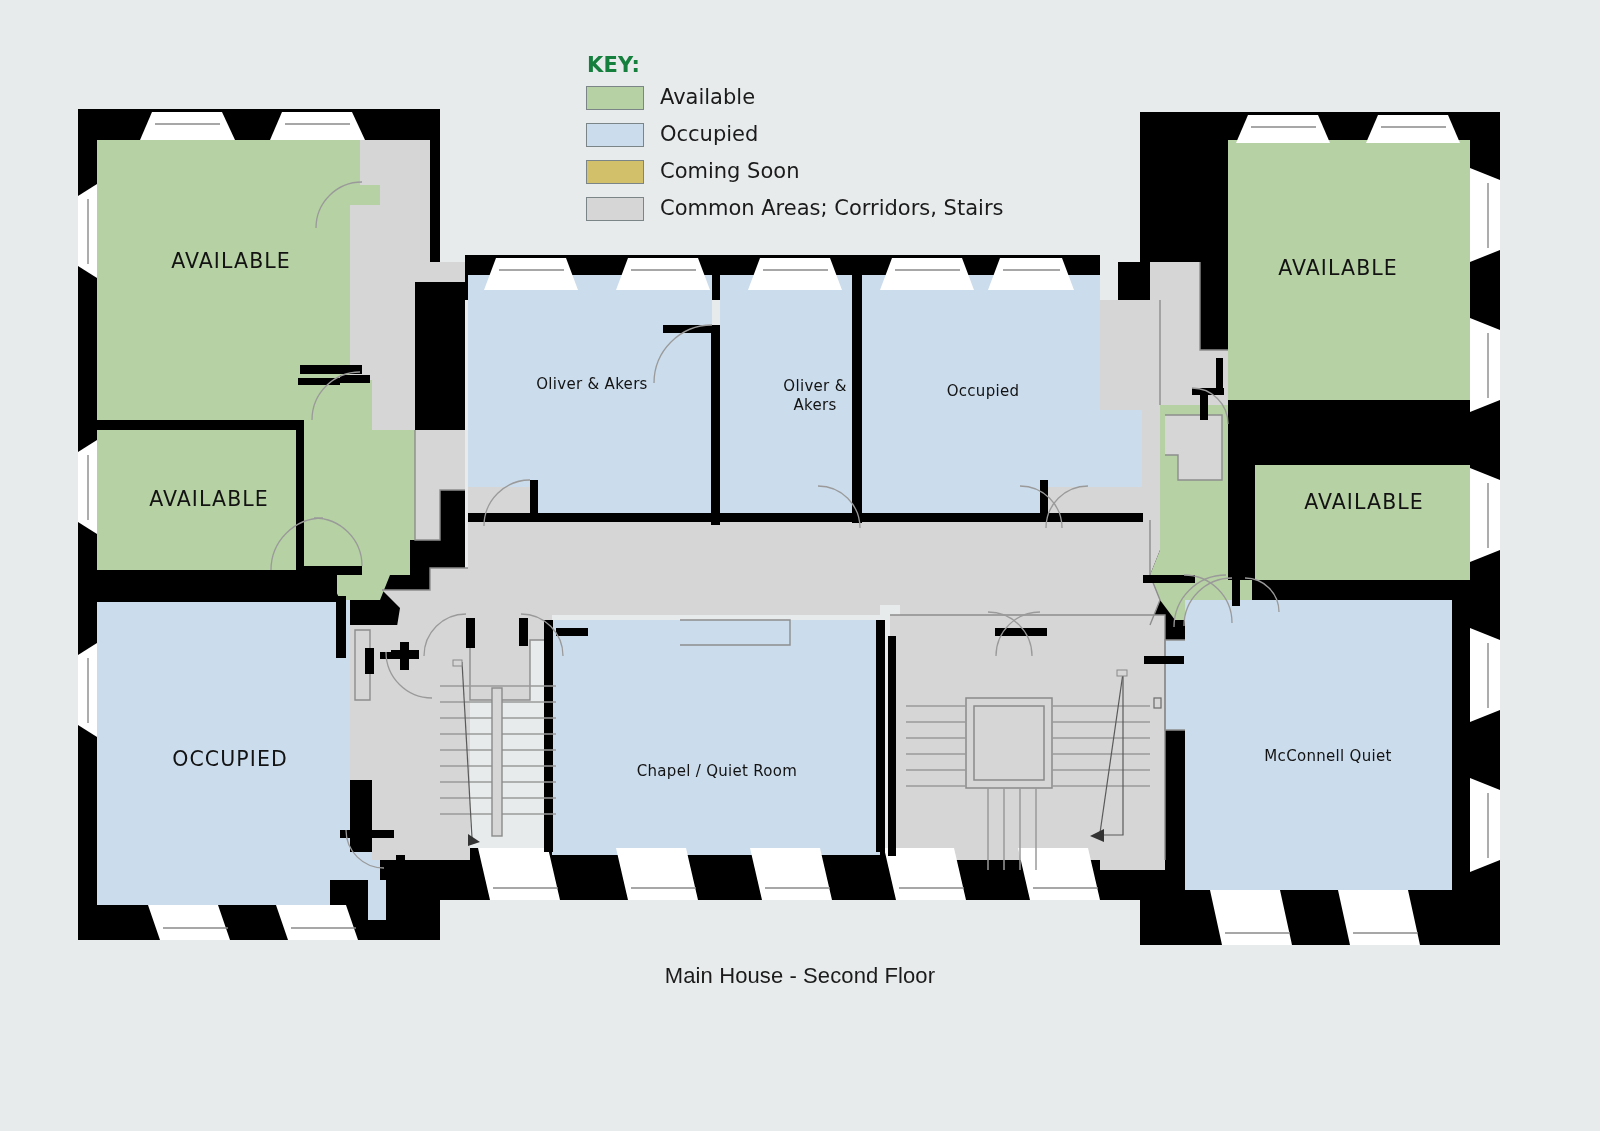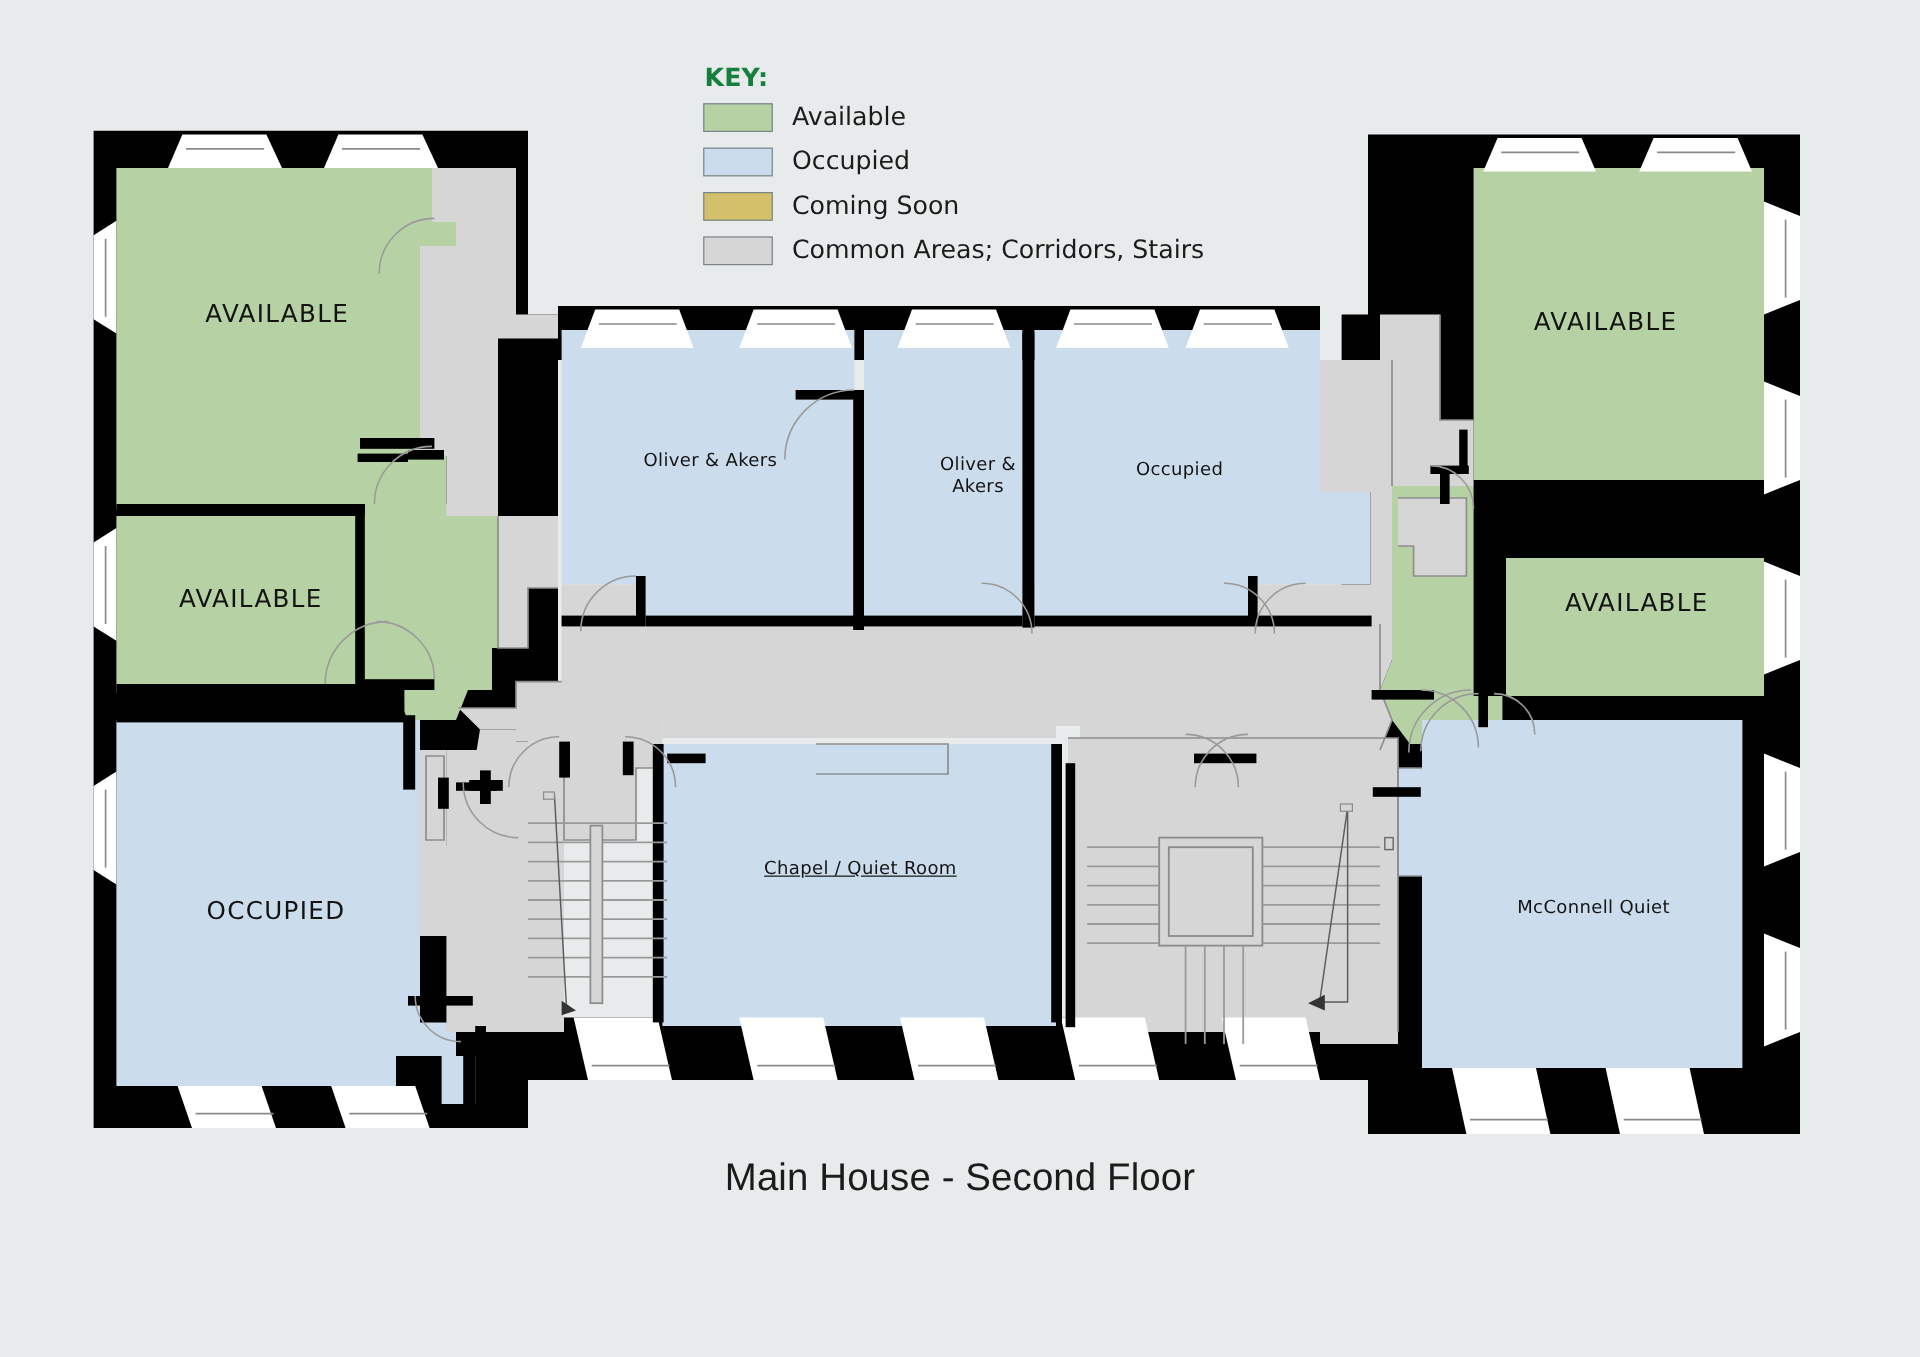--- a/index.html
+++ b/index.html
@@ -63,21 +63,21 @@
     line-height: 1;
   }
   
   #floor-title {
     position: absolute;
     left: 0;
     top: 963px;
     width: 1600px;
     text-align: center;
     font-family: "Liberation Sans", sans-serif;
-    font-size: 32px;
+    font-size: 22px;
     color: #1b1b1b;
     letter-spacing: .1px;
   }
   
   .room-label {
     position: absolute;
     color: #131313;
     text-align: center;
     line-height: 1.25;
     white-space: pre-line;
@@ -385,21 +385,21 @@
 
   <div class="room-label rl-caps" style="left:231px; top:262px;">AVAILABLE</div>
   <div class="room-label rl-caps" style="left:209px; top:500px;">AVAILABLE</div>
   <div class="room-label rl-name" style="left:592px; top:384px;">Oliver &amp; Akers</div>
   <div class="room-label rl-name" style="left:784px; top:396px;margin-left:31px;">Oliver &amp;
 Akers</div>
   <div class="room-label rl-name" style="left:983px; top:391px;">Occupied</div>
   <div class="room-label rl-caps" style="left:1338px; top:269px;">AVAILABLE</div>
   <div class="room-label rl-caps" style="left:1364px; top:503px;">AVAILABLE</div>
   <div class="room-label rl-caps" style="left:230px; top:760px;">OCCUPIED</div>
-  <div class="room-label rl-name" style="left:717px; top:724px;text-decoration:underline;">Chapel / Quiet Room</div>
+  <div class="room-label rl-name" style="left:717px; top:771px;">Chapel / Quiet Room</div>
   <div class="room-label rl-name" style="left:1328px; top:756px;">McConnell Quiet</div>
 
   <div id="legend">
     <div class="key-title">KEY:</div>
 
     <div class="key-row">
       <span class="swatch" style="background:#b6d1a3;"></span>
       <span class="key-label">Available</span>
     </div>
 

